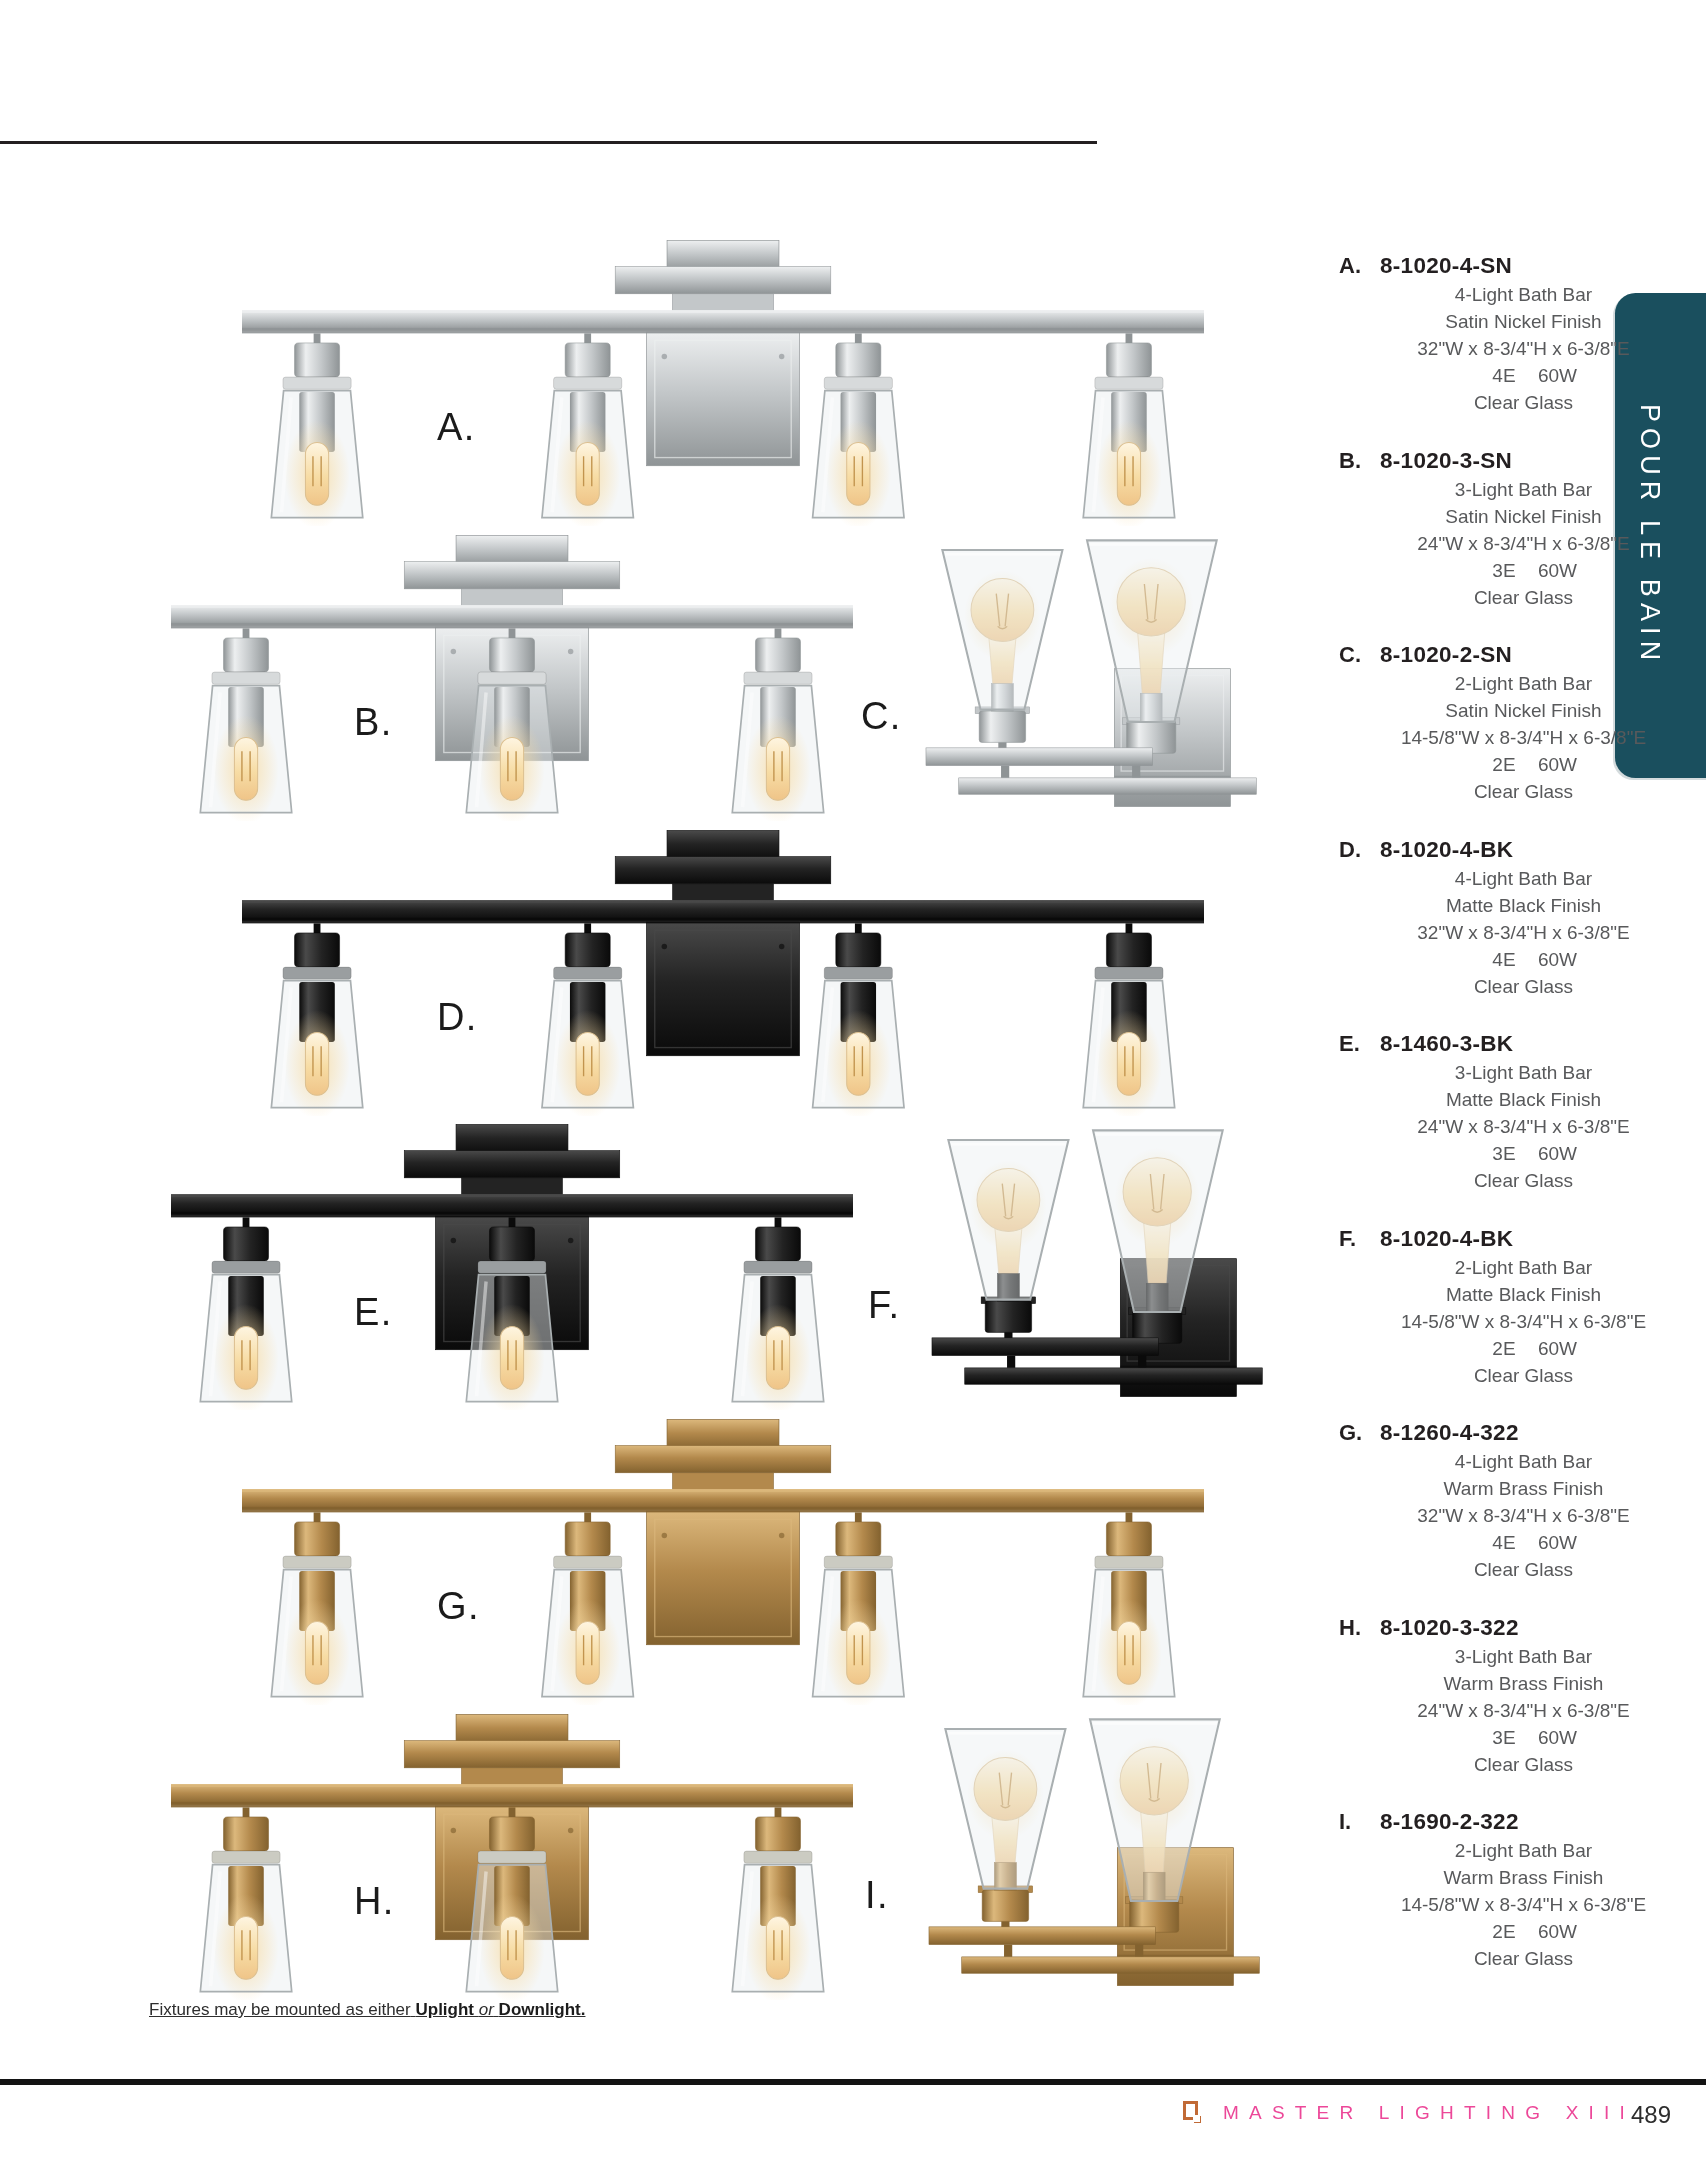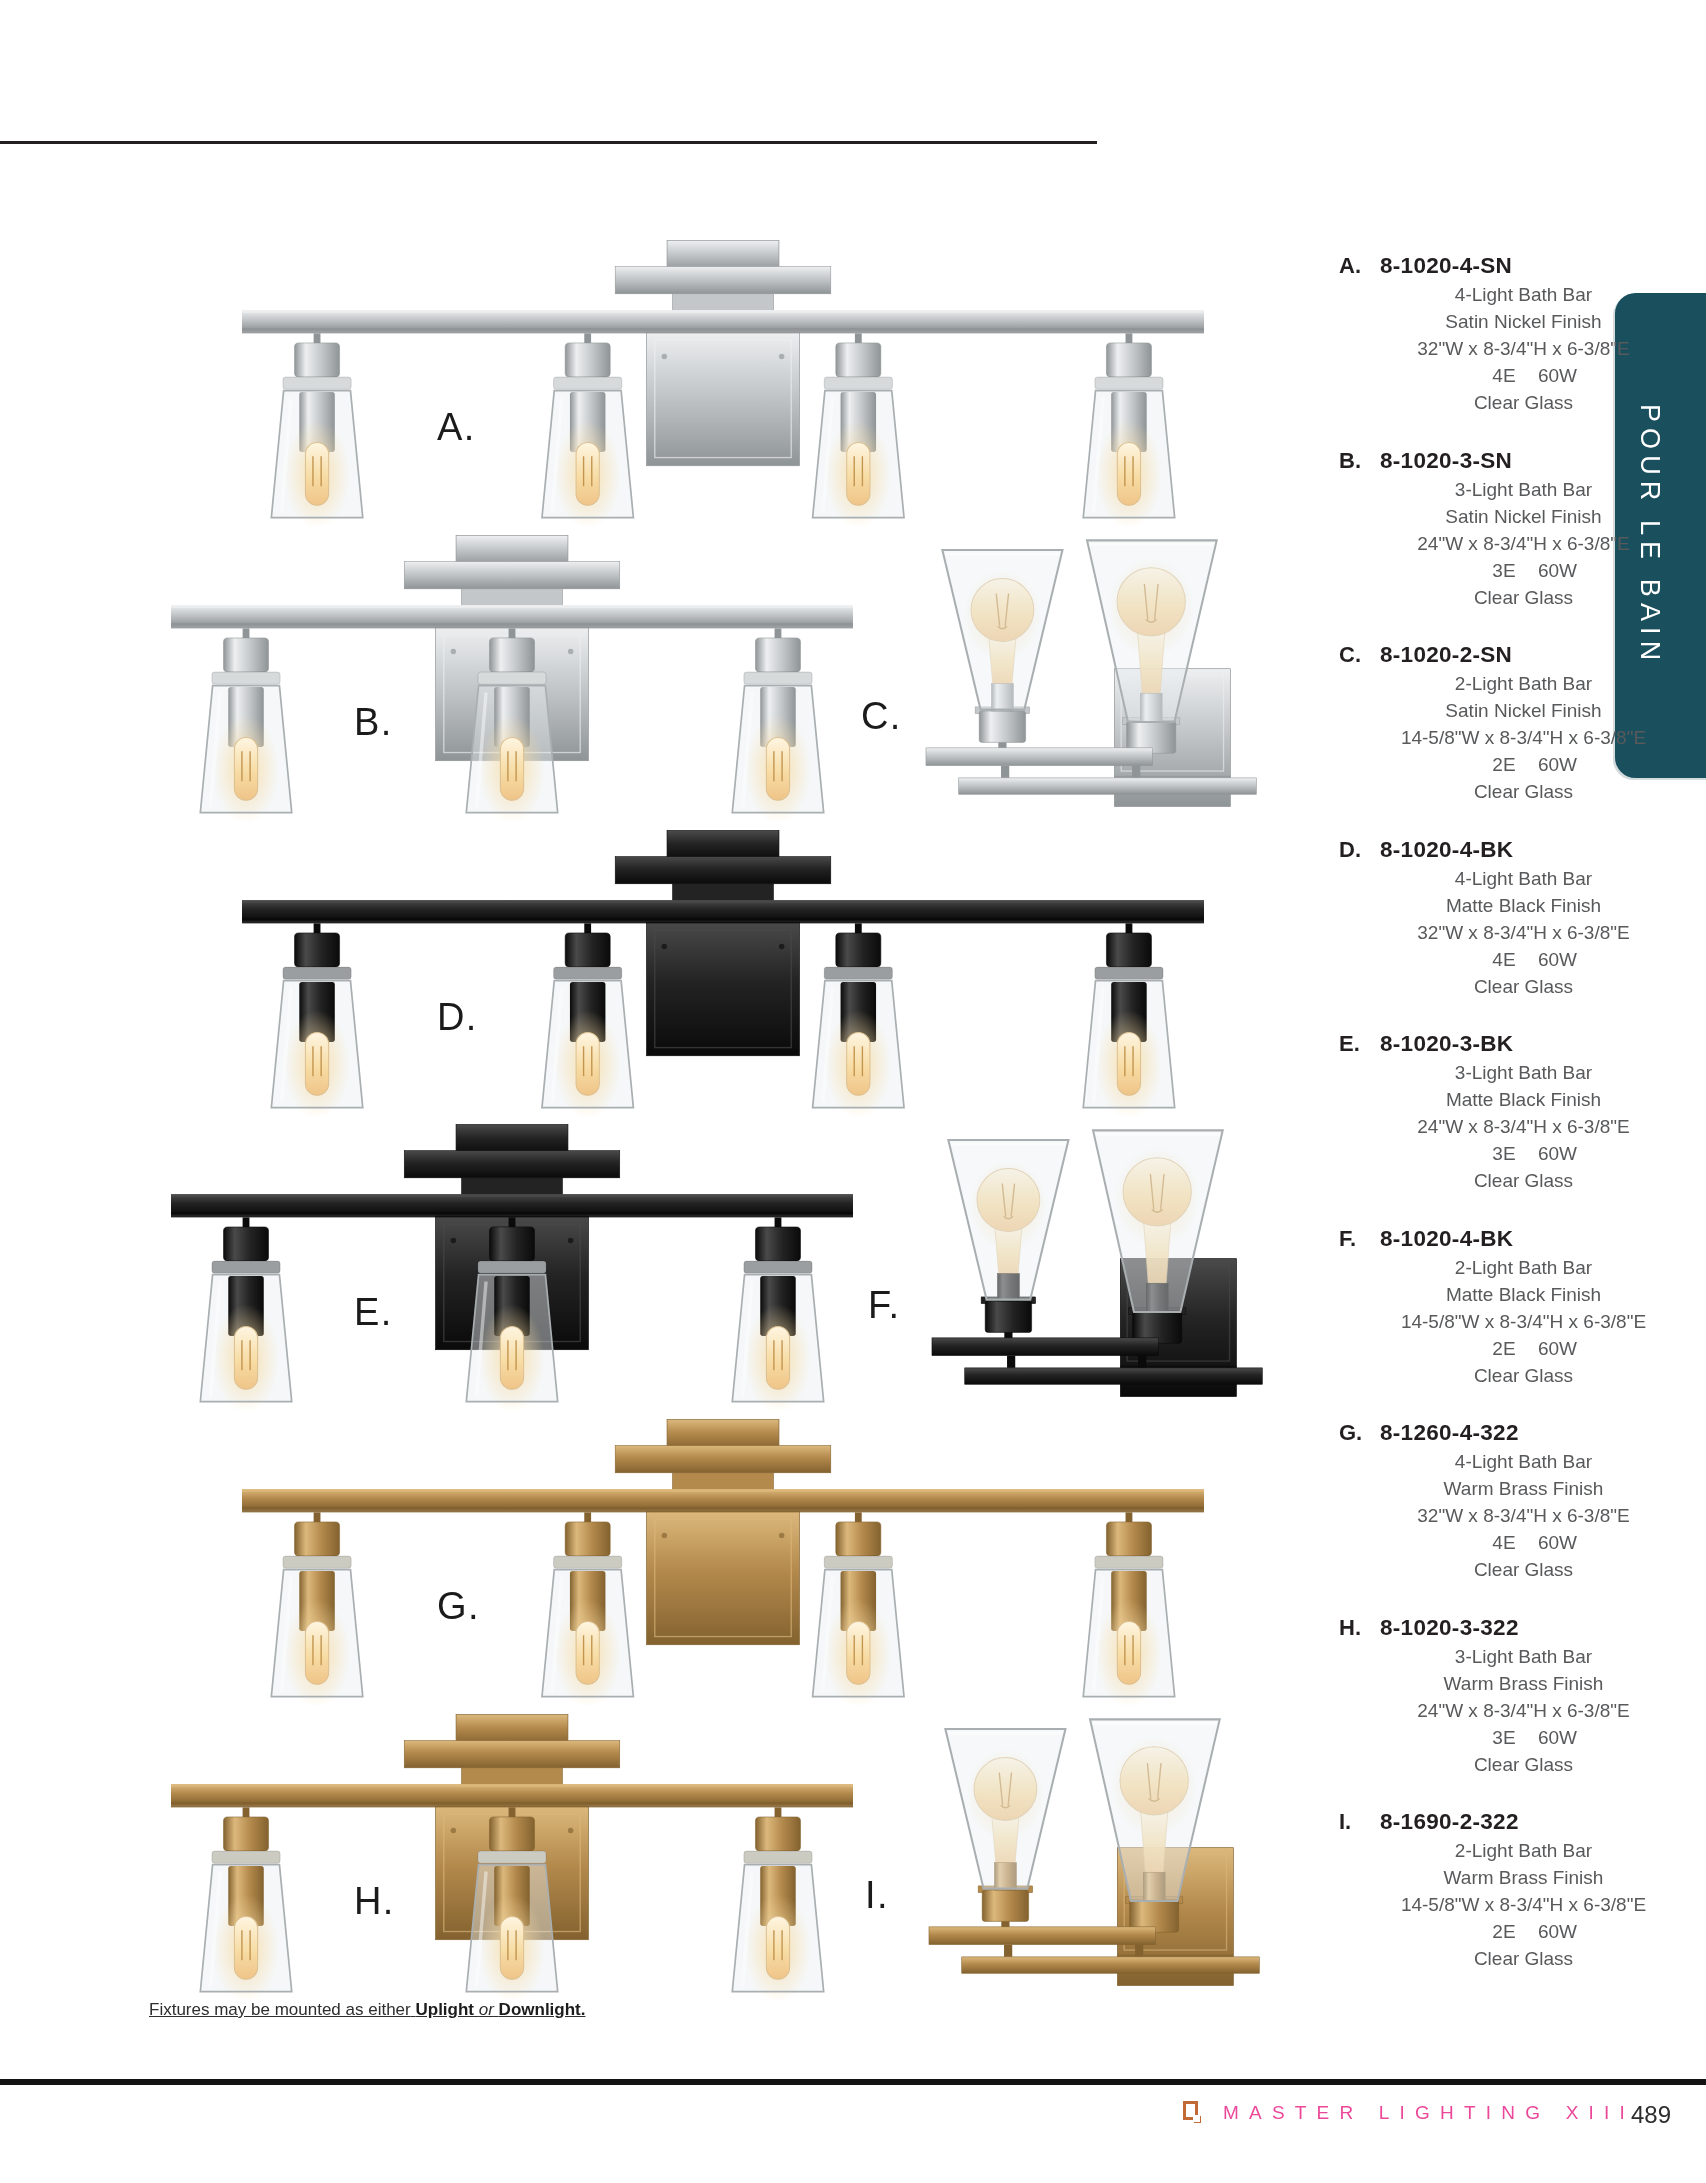--- a/index.html
+++ b/index.html
@@ -687,21 +687,21 @@
       <div class="spec-line">32"W x 8-3/4"H x 6-3/8"E</div>
       <div class="spec-line spec-lamp">
         <span class="lampval">4E</span><span>60W</span>
       </div>
       <div class="spec-line">Clear Glass</div>
     </div>
       </div>
       <div class="spec" style="top: 1029px;">
         <div class="spec-letter">E.</div>
     <div class="spec-body">
-      <div class="spec-sku">8-1020-3-BK</div>
+      <div class="spec-sku">8-1460-3-BK</div>
       <div class="spec-line">3-Light Bath Bar</div>
       <div class="spec-line">Matte Black Finish</div>
       <div class="spec-line">24"W x 8-3/4"H x 6-3/8"E</div>
       <div class="spec-line spec-lamp">
         <span class="lampval">3E</span><span>60W</span>
       </div>
       <div class="spec-line">Clear Glass</div>
     </div>
       </div>
       <div class="spec" style="top: 1224px;">

